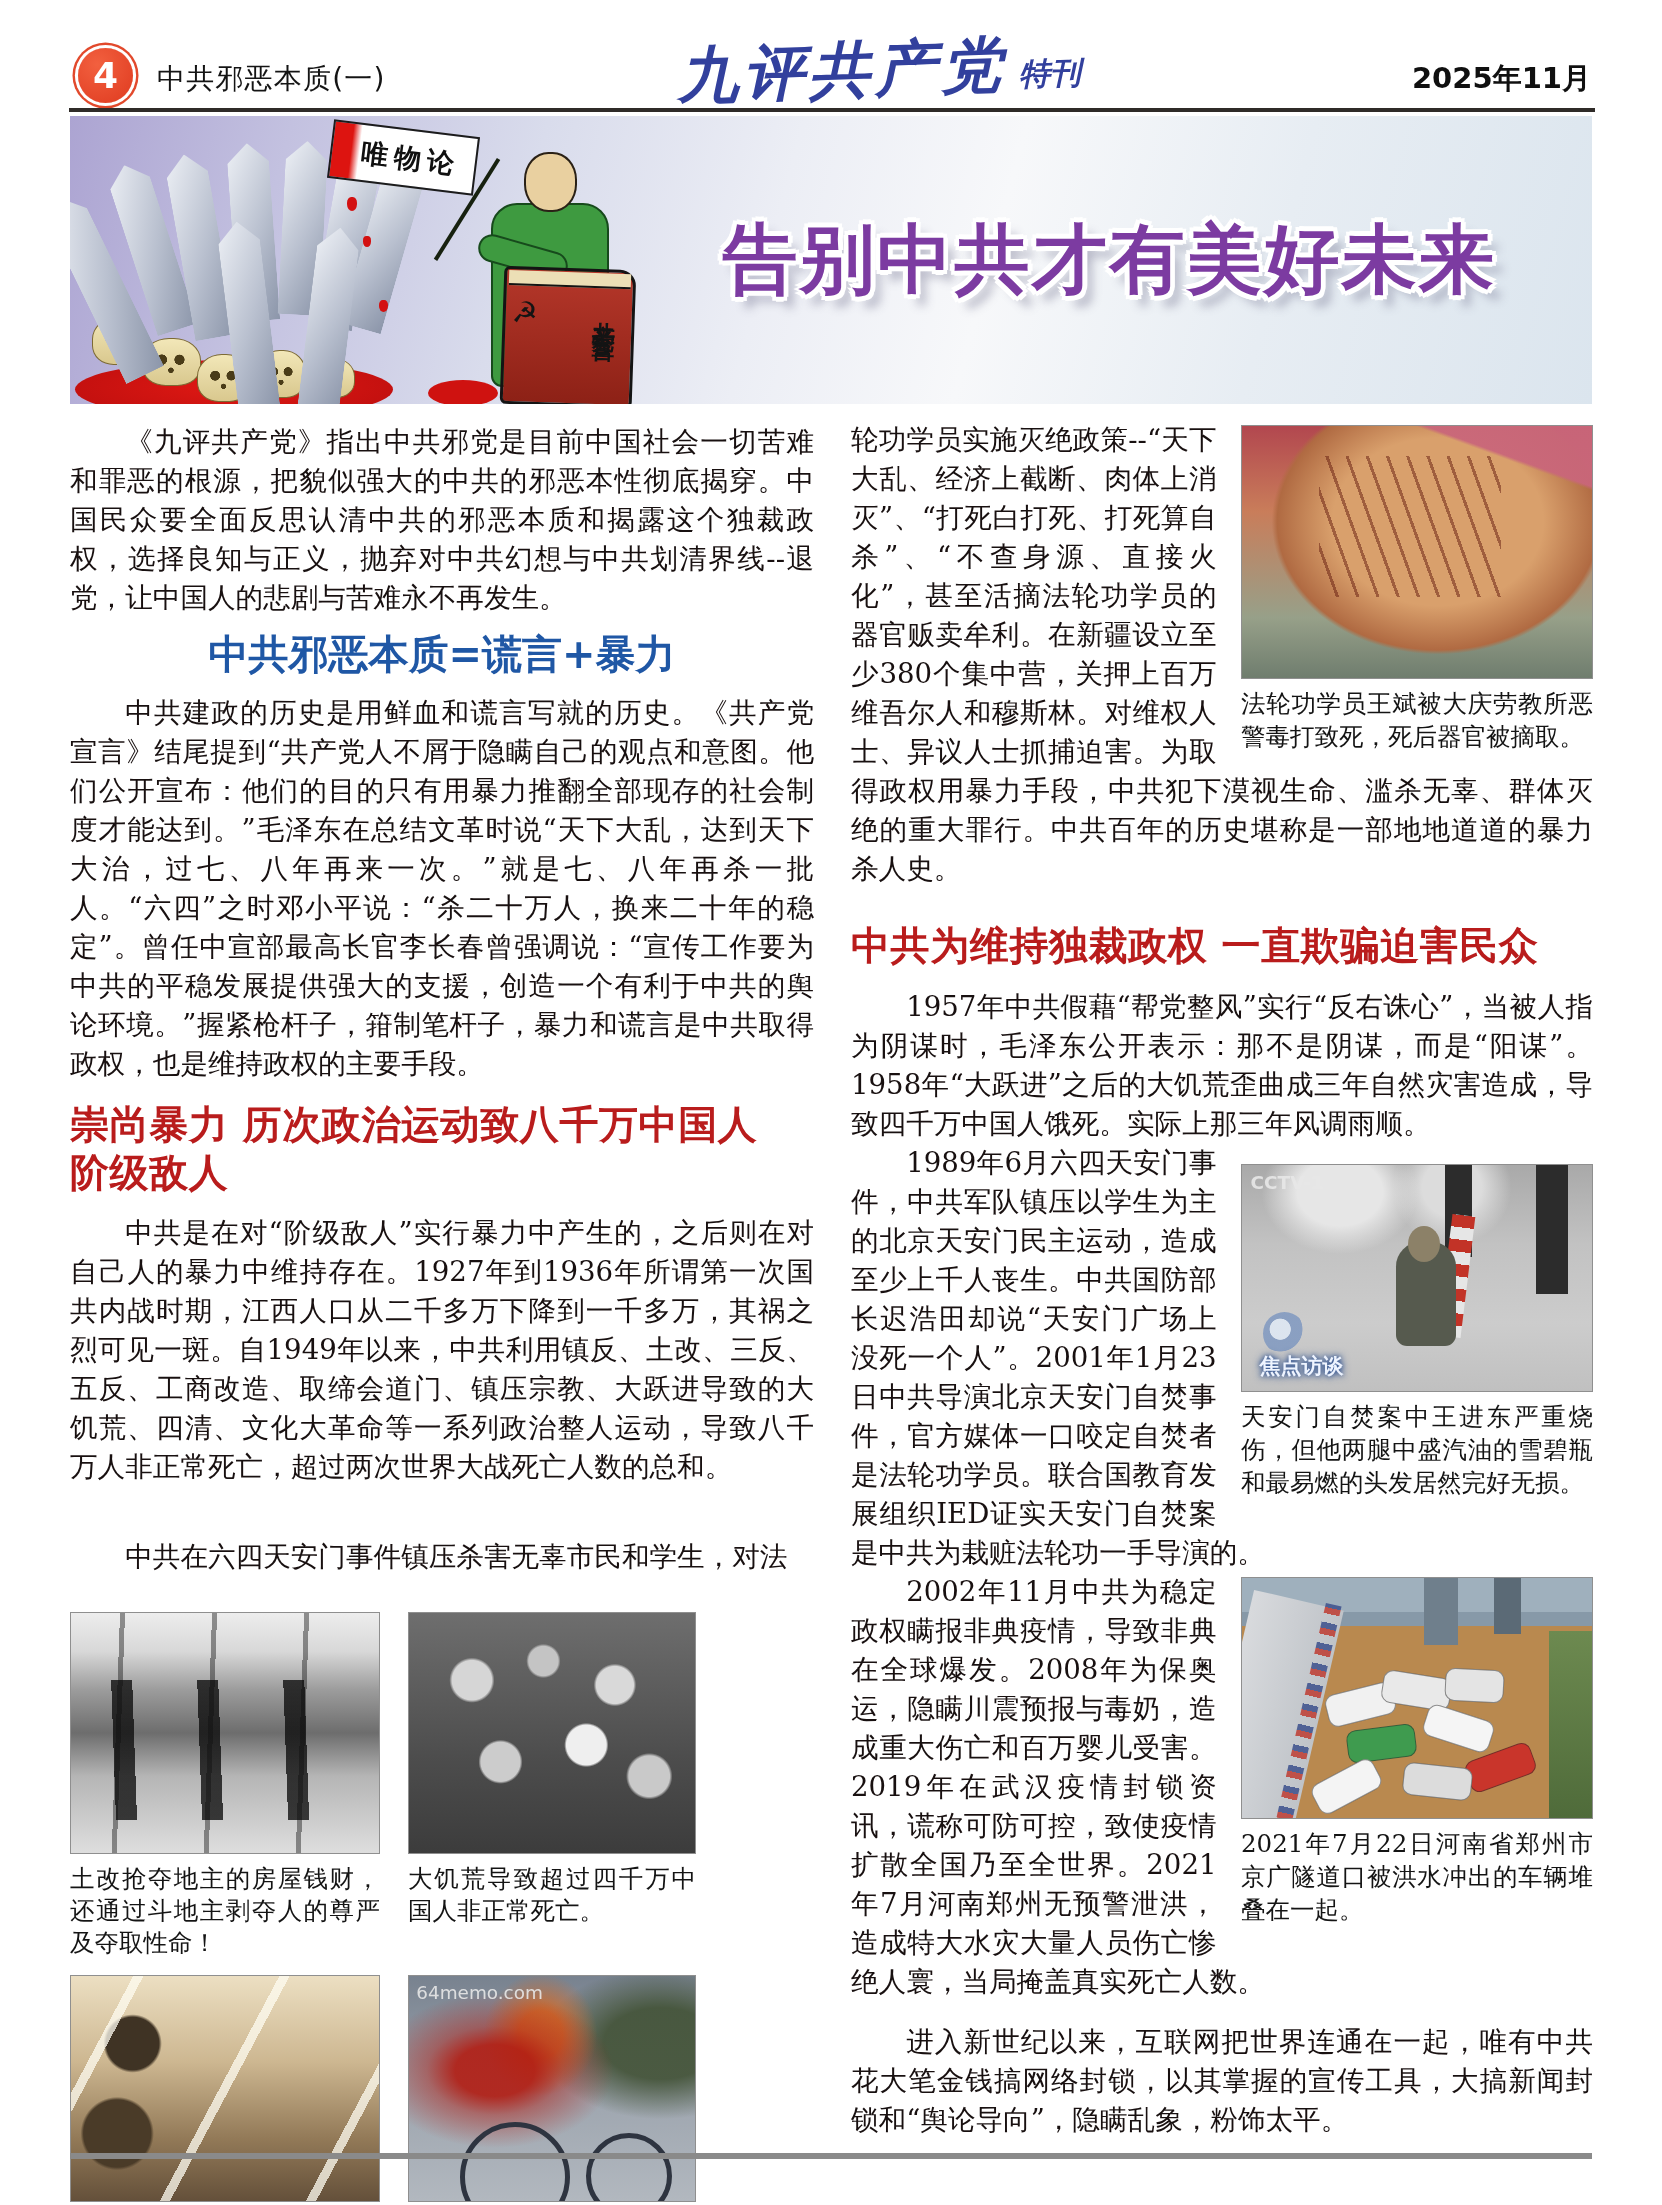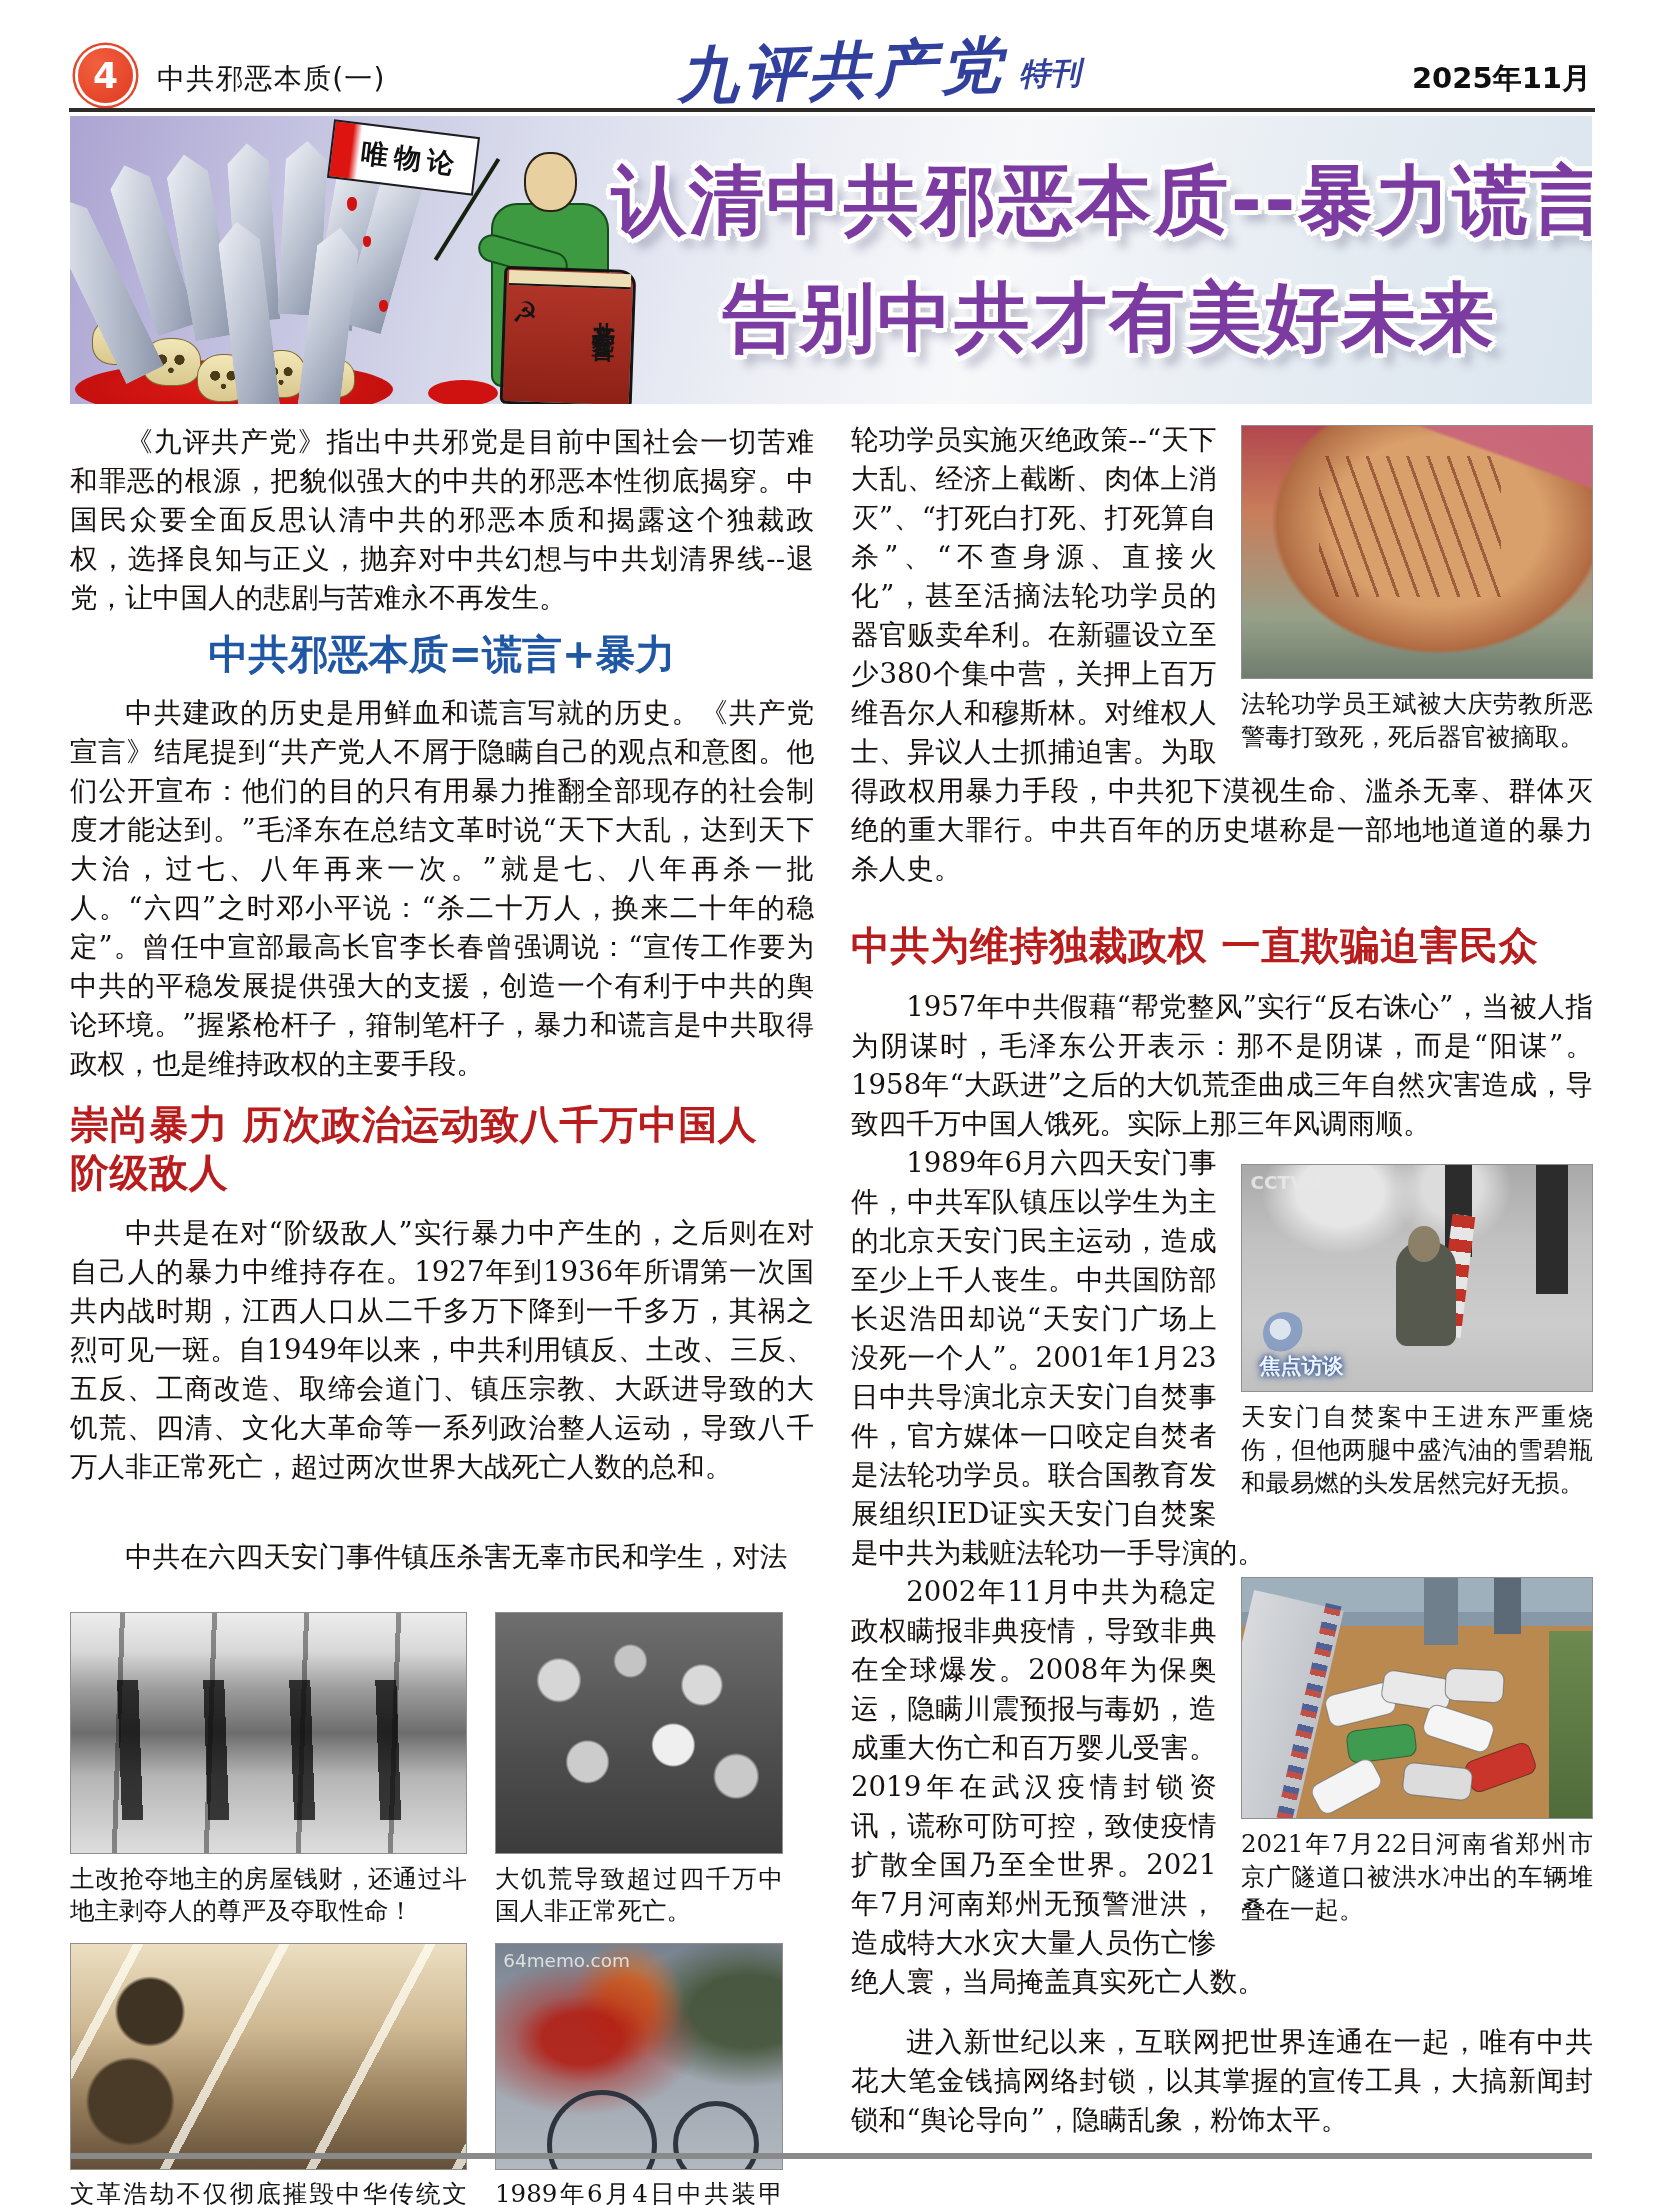--- a/index.html
+++ b/index.html
@@ -85,21 +85,21 @@
 
   
   figure{ position:relative;}
   .ph{ position:relative; overflow:hidden; border:1.2px solid #8f8f8f;}
   .cap{ font-size:24.5px; line-height:32px; margin-top:8.6px; color:#141414; text-align:justify; font-family:"DejaVu Serif",serif;}
   .figR{ float:right; clear:right; width:352px; margin:4.9px 0 13.5px 24.5px;}
   .figR .cap{ font-size:24.5px; line-height:33px;}
 
   
   .grid{ margin-top:36px; display:flex; flex-wrap:wrap; column-gap:28px; row-gap:16px;}
-  .gc1{ width:397px;} .gc2{ width:288px;}
+  .gc1{ width:310px;} .gc2{ width:288px;}
 
   
   .ph-landreform{ height:242px;
     background:
       repeating-linear-gradient(92deg, transparent 0 49px, rgba(25,25,25,.45) 49px 54px, transparent 54px 92px),
       linear-gradient(180deg,#ededed 0%,#d8d8d8 16%,#9c9c9c 32%,#6d6d6d 50%,#b5b5b5 68%,#dedede 100%);}
   .ph-landreform .sil{ position:absolute; left:6%; top:28%; width:88%; height:58%;
     background:repeating-linear-gradient(88deg, transparent 0 27px, rgba(12,12,12,.78) 27px 48px, transparent 48px 86px); filter:blur(0.6px);}
   .ph-famine{ height:242px; background:
       radial-gradient(circle at 22% 28%, #d6d6d6 0 7%, transparent 8%),
@@ -213,21 +213,20 @@
       <div class="mao-body" data-interactable="false"></div>
       <div class="mao-head" data-interactable="false"></div>
       <div class="mao-arm" data-interactable="false"></div>
       <div class="podium" data-interactable="false">
         <div class="pages" data-interactable="false"></div>
         <span class="hs" data-interactable="false">☭</span>
         <span class="plabel" data-interactable="false">共产党宣言</span>
       </div>
     </div>
     <div class="headline" data-interactable="false">
-      <div class="l1" data-interactable="false">认清中共邪恶本质--暴力谎言</div>
       <div class="l2" data-interactable="false">告别中共才有美好未来</div>
     </div>
   </div>
 
   <div class="colL" data-interactable="false">
     <p class="body ind" data-interactable="false">《九评共产党》指出中共邪党是目前中国社会一切苦难和罪恶的根源，把貌似强大的中共的邪恶本性彻底揭穿。中国民众要全面反思认清中共的邪恶本质和揭露这个独裁政权，选择良知与正义，抛弃对中共幻想与中共划清界线--退党，让中国人的悲剧与苦难永不再发生。</p>
     <h2 class="h-blue" data-interactable="false">中共邪恶本质=谎言+暴力</h2>
     <p class="body ind" data-interactable="false">中共建政的历史是用鲜血和谎言写就的历史。《共产党宣言》结尾提到“共产党人不屑于隐瞒自己的观点和意图。他们公开宣布：他们的目的只有用暴力推翻全部现存的社会制度才能达到。”毛泽东在总结文革时说“天下大乱，达到天下大治，过七、八年再来一次。”就是七、八年再杀一批人。“六四”之时邓小平说：“杀二十万人，换来二十年的稳定”。曾任中宣部最高长官李长春曾强调说：“宣传工作要为中共的平稳发展提供强大的支援，创造一个有利于中共的舆论环境。”握紧枪杆子，箝制笔杆子，暴力和谎言是中共取得政权，也是维持政权的主要手段。</p>
     <h2 class="h-purple" data-interactable="false"><span>崇尚暴力  历次政治运动致八千万中国人</span><br><span>阶级敌人</span></h2>
     <p class="body ind" data-interactable="false">中共是在对“阶级敌人”实行暴力中产生的，之后则在对自己人的暴力中维持存在。1927年到1936年所谓第一次国共内战时期，江西人口从二千多万下降到一千多万，其祸之烈可见一斑。自1949年以来，中共利用镇反、土改、三反、五反、工商改造、取缔会道门、镇压宗教、大跃进导致的大饥荒、四清、文化大革命等一系列政治整人运动，导致八千万人非正常死亡，超过两次世界大战死亡人数的总和。</p>

